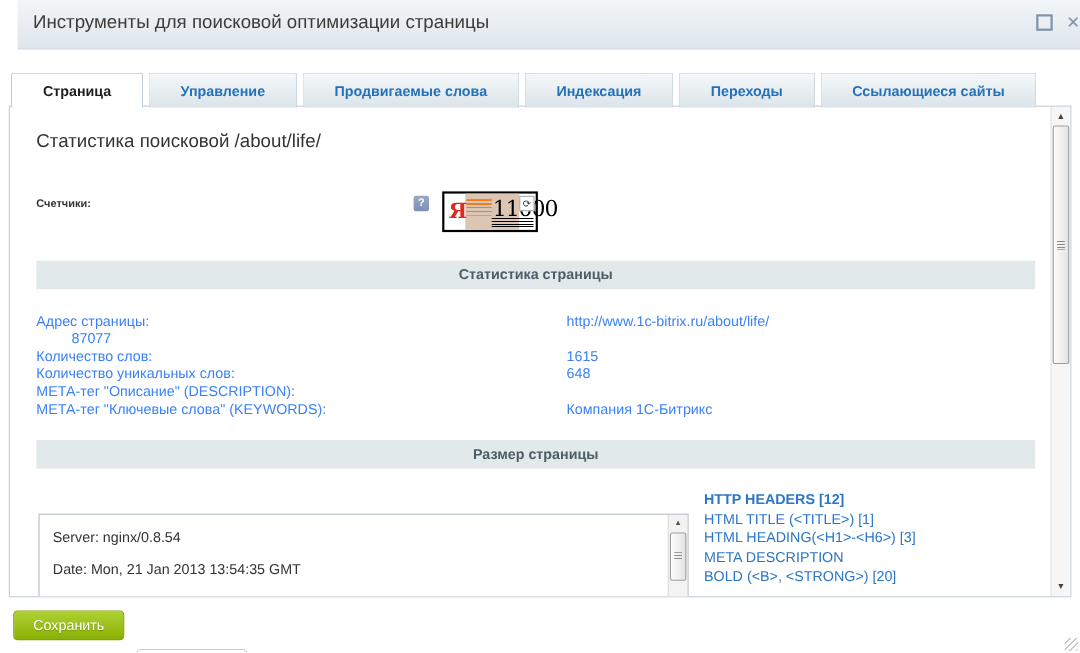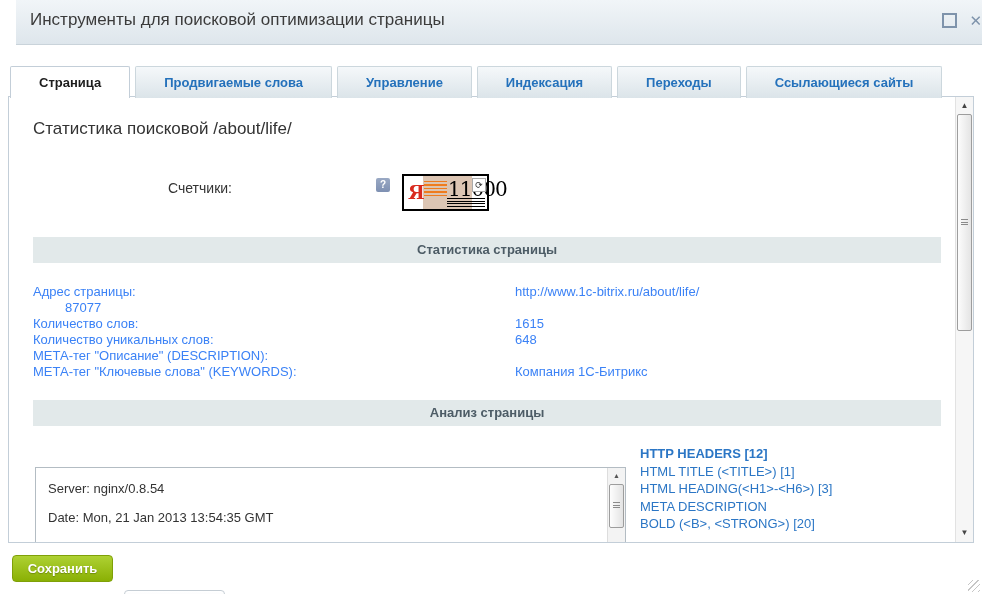--- a/index.html
+++ b/index.html
@@ -41,21 +41,21 @@
   
   .panel{
     position:absolute;top:96px;left:8px;width:964px;height:445px;
     background:#ffffff;border:1px solid #c3ced8;overflow:hidden;z-index:2;
   }
   .page-heading{
     position:absolute;left:24px;top:22px;font-size:17px;color:#333333;
   }
   
   .counters-row{position:absolute;left:24px;top:77px;display:flex;align-items:flex-start;}
-  .counters-label{width:334px;text-align:center;font-size:14px;color:#333;padding-top:6px;}
+  .counters-label{width:334px;text-align:left;font-size:10px;color:#333;padding-top:6px;font-weight:bold;}
   .help-icon{
     margin-left:9px;margin-top:4px;width:14px;height:14px;border-radius:2px;
     background:linear-gradient(#9aa9c4,#7e90b2);color:#fff;font-size:10px;font-weight:bold;
     text-align:center;line-height:14px;cursor:pointer;flex:0 0 auto;
   }
   .yandex-badge{
     margin-left:12px;width:83px;height:33px;background:#fff;border:2px solid #000;
     position:relative;cursor:pointer;flex:0 0 auto;
   }
   .yb-beige{position:absolute;left:19px;top:0;width:49px;height:33px;background:#dcc5b3;}
@@ -133,21 +133,21 @@
   }
   
   .footer{position:absolute;left:0;top:543px;width:982px;height:51px;background:#fff;}
   .btn{
     position:absolute;top:12px;height:27px;border-radius:4px;font-size:13px;
     cursor:pointer;font-family:inherit;
   }
   .btn-save{
     left:12px;width:101px;
     background:linear-gradient(#aed133,#8ab004);
-    border:1px solid #7fa008;color:#fff;font-weight:bold;
+    border:1px solid #7fa008;color:#fff;font-weight:normal;
     text-shadow:0 1px 1px rgba(0,0,0,0.25);
   }
   .btn-cancel{
     left:124px;width:101px;
     background:linear-gradient(#ffffff,#e9edf0);
     border:1px solid #c5cdd4;color:#40474e;margin-top:35px;
   }
   .resize-grip{
     position:absolute;right:2px;bottom:2px;width:12px;height:12px;cursor:nwse-resize;
     background:repeating-linear-gradient(135deg,rgba(0,0,0,0) 0 3px,#c6c6c6 3px 4px);
@@ -159,22 +159,22 @@
 <div class="titlebar">
   <div class="title">Инструменты для поисковой оптимизации страницы</div>
   <div class="win-controls">
     <div class="win-max"></div>
     <div class="win-close">✕</div>
   </div>
 </div>
 
 <div class="tabs">
   <div class="tab active">Страница</div>
+  <div class="tab">Управление</div>
   <div class="tab">Продвигаемые слова</div>
-  <div class="tab">Управление</div>
   <div class="tab">Индексация</div>
   <div class="tab">Переходы</div>
   <div class="tab">Ссылающиеся сайты</div>
 </div>
 
 <div class="panel">
 
   <div class="page-heading">Статистика поисковой /about/life/</div>
 
   <div class="counters-row">
@@ -211,21 +211,21 @@
     <div class="stats-row">
       <div class="stats-label">МЕТА-тег "Описание" (DESCRIPTION):</div>
       <div class="stats-value"></div>
     </div>
     <div class="stats-row">
       <div class="stats-label">МЕТА-тег "Ключевые слова" (KEYWORDS):</div>
       <div class="stats-value">Компания 1С-Битрикс</div>
     </div>
   </div>
 
-  <div class="section-bar bar-analysis">Анализ страницы</div>
+  <div class="section-bar bar-analysis">Размер страницы</div>
 
   <div class="analysis">
     <div class="console-box">
       <div class="console-text">
         <div class="console-line">Server: nginx/0.8.54</div>
         <div class="console-line">Date: Mon, 21 Jan 2013 13:54:35 GMT</div>
       </div>
       <div class="mini-scroll">
         <div class="mini-arrow">▲</div>
         <div class="mini-thumb">

